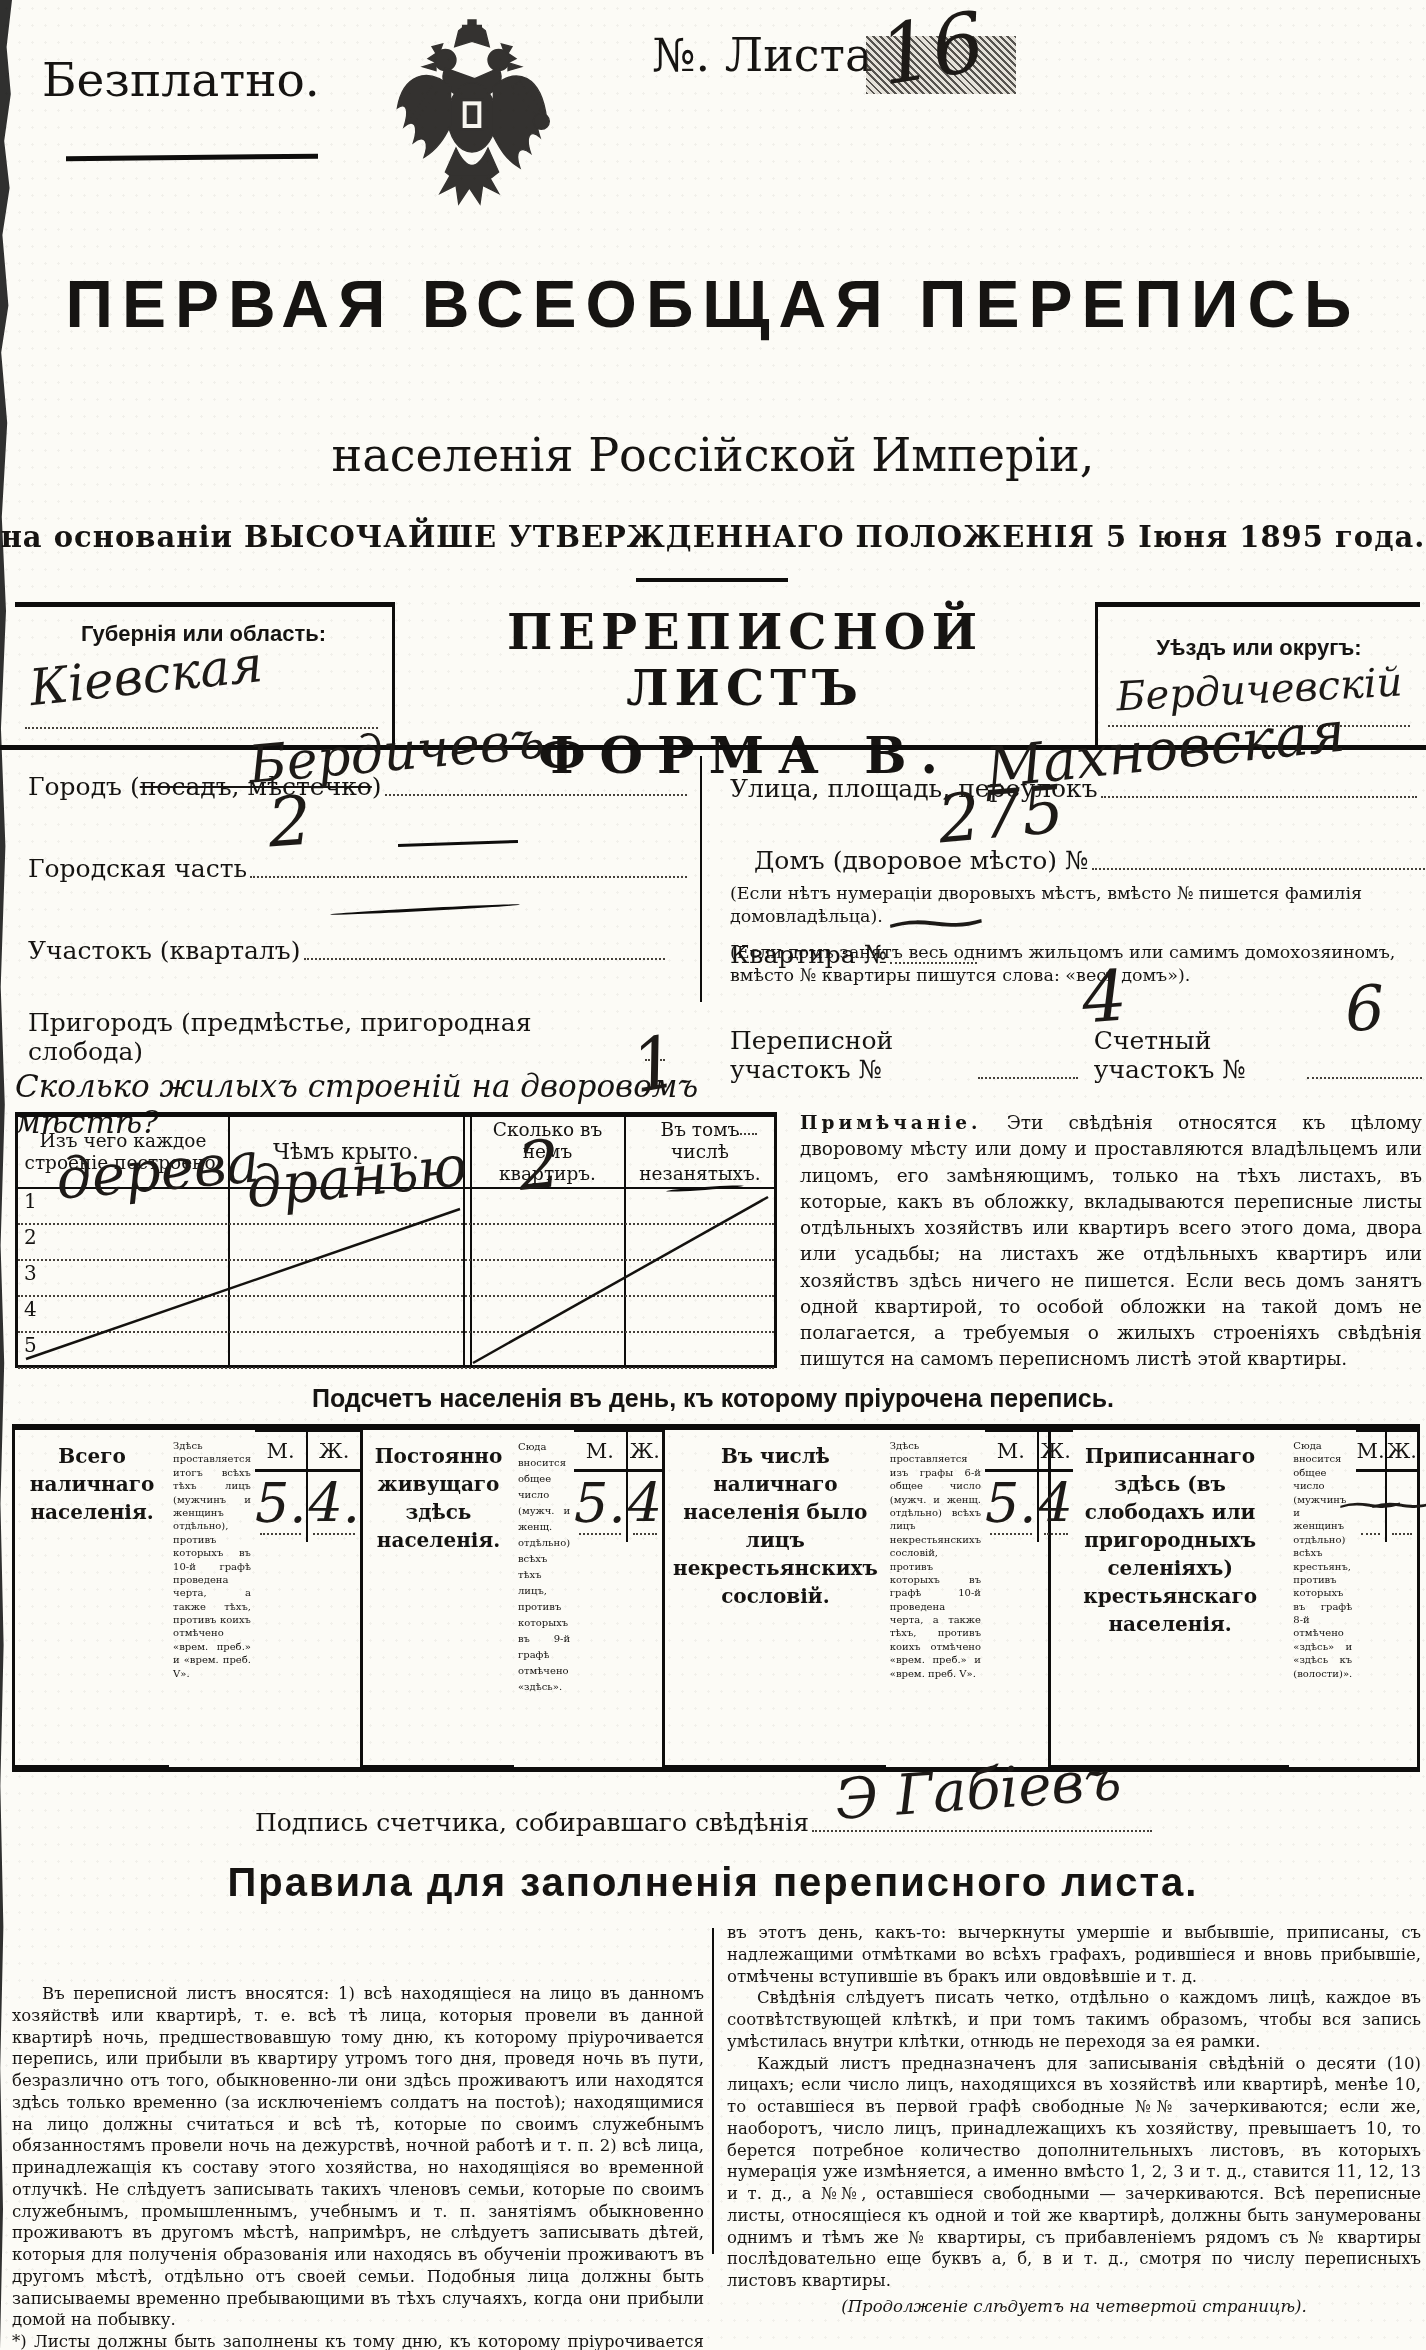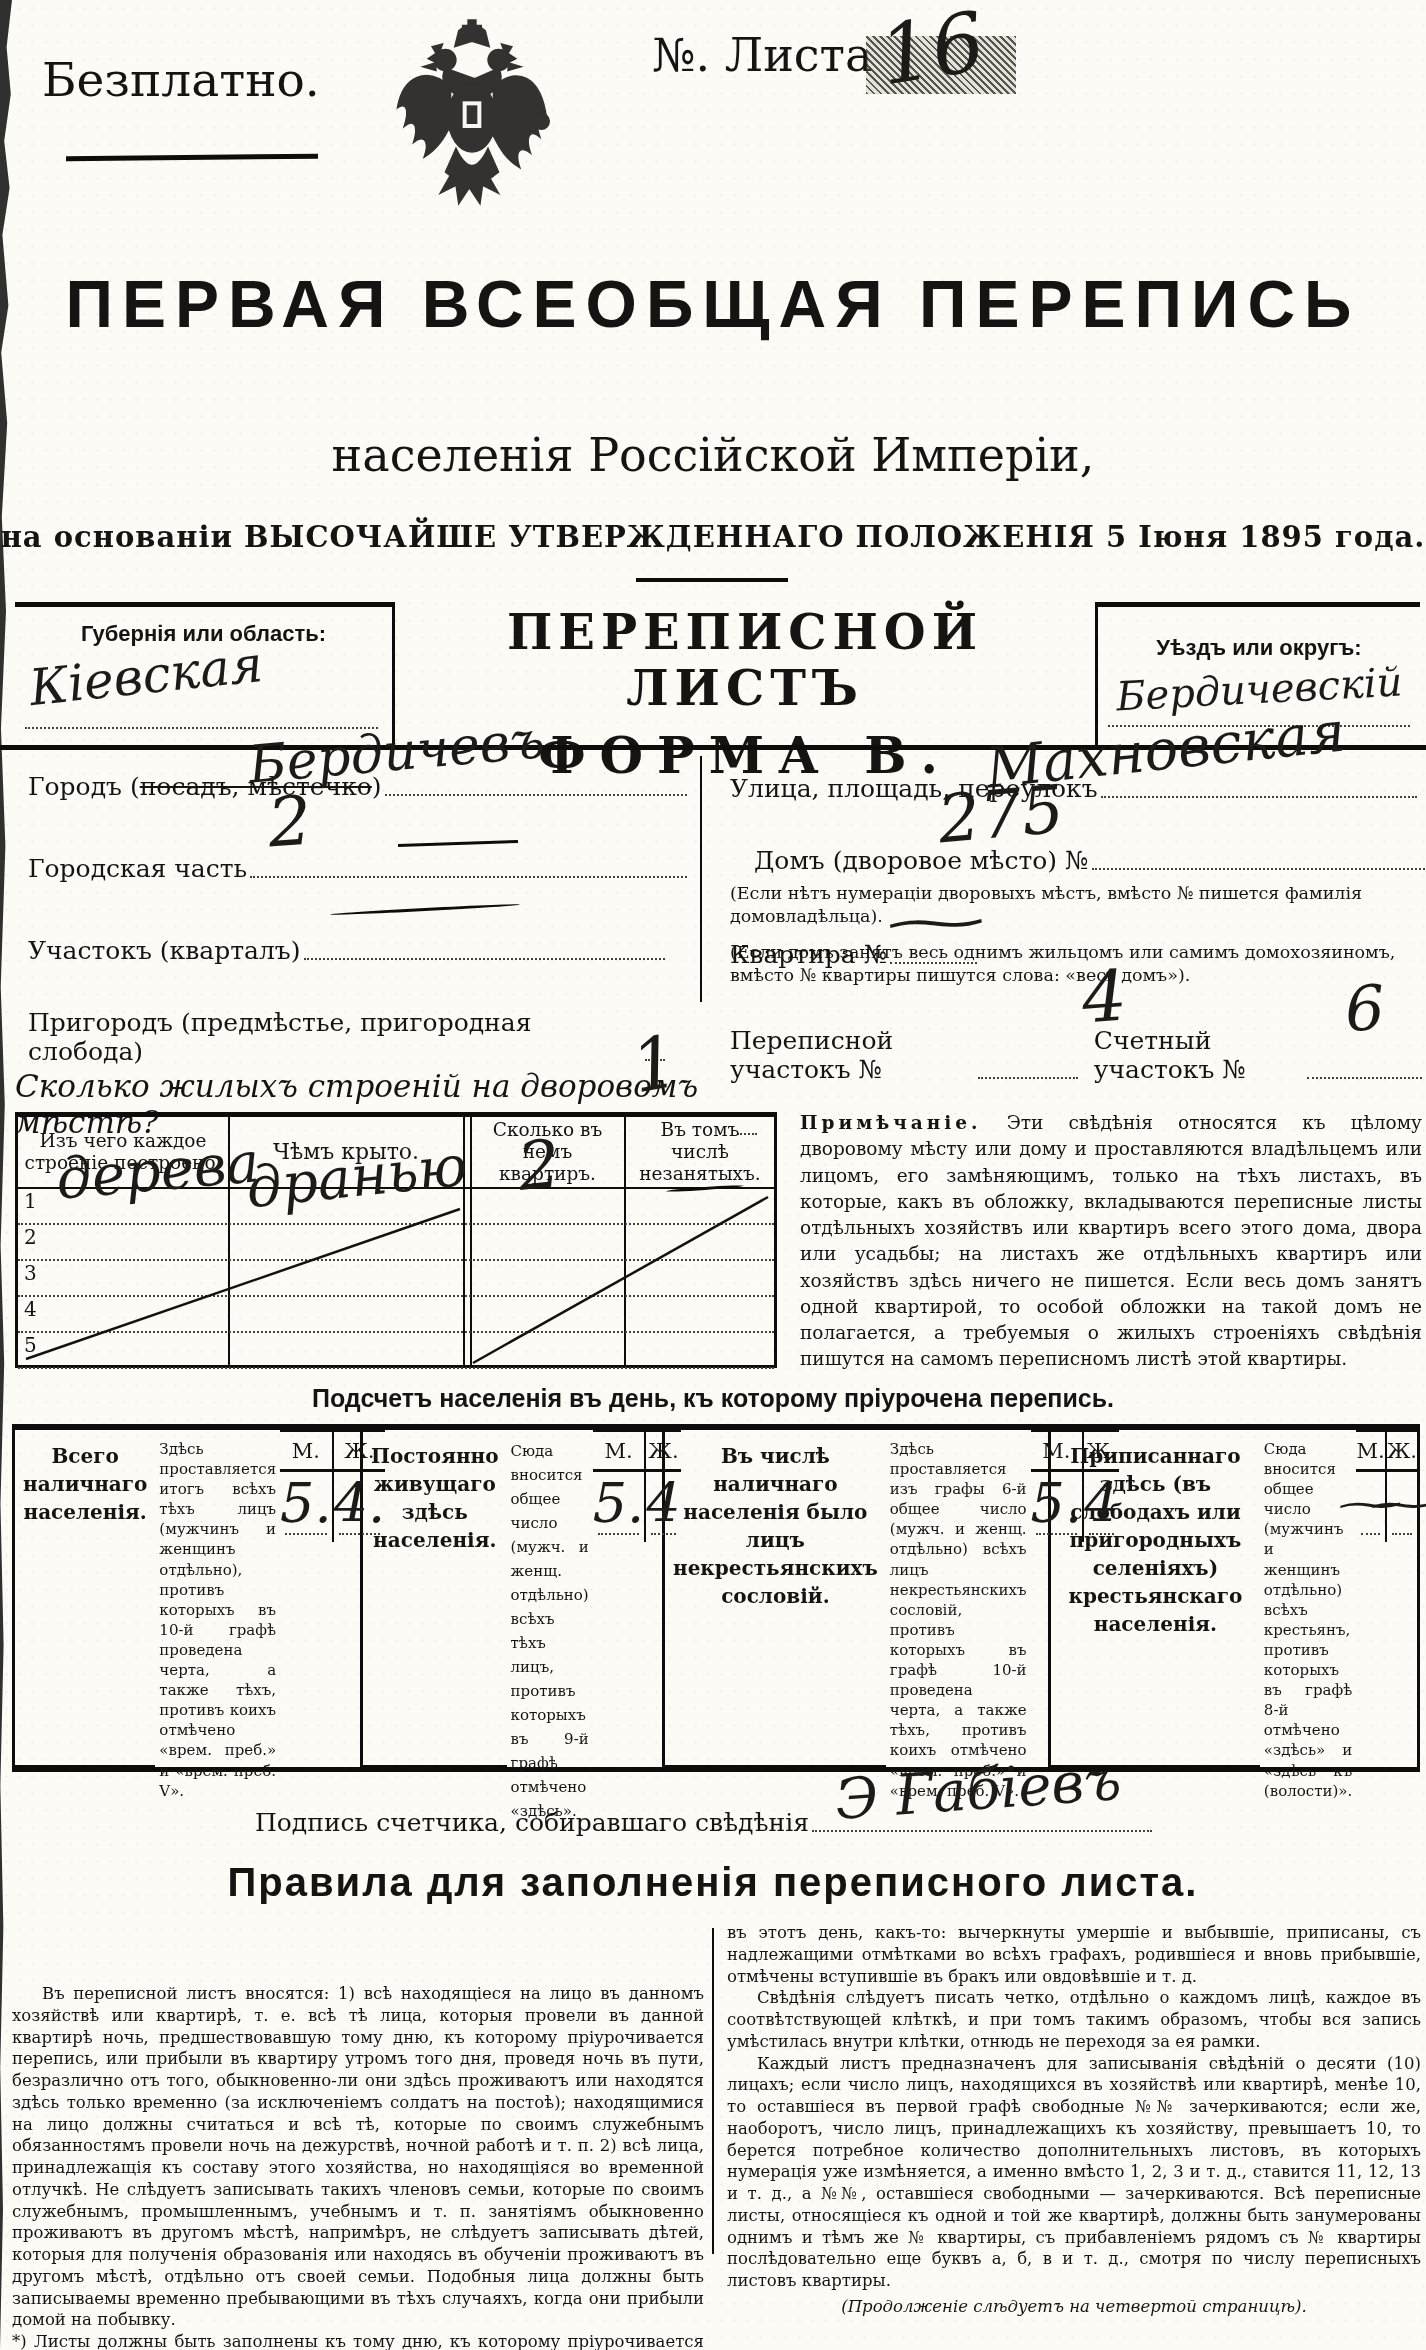--- a/index.html
+++ b/index.html
@@ -37,21 +37,21 @@
     text-align:center; font-size:18.5px; line-height:1.2; padding:2px 6px; }
   .btab .hrule { position:absolute; left:0; right:0; top:70px; height:2px; background:#0e0d0c; }
   .btab .drow { position:absolute; left:0; right:0; height:36px; border-bottom:2px dotted #45403a; }
   .btab .rnum { position:absolute; left:6px; font-size:20px; }
   
   .stab { display:flex; border:3px solid #0e0d0c; border-top-width:6px; border-bottom-width:5px; }
   .group { display:flex; flex-direction:row; border-right:3px solid #0e0d0c; }
   .group:last-child { border-right:none; }
   .g-title { padding:12px 8px 10px; border-bottom:2px solid #0e0d0c; text-align:center; font-weight:bold;
     font-size:20px; line-height:1.4; }
-  .g-desc { flex:1; padding:9px 4px 2px; font-size:15px; line-height:1.34; text-align:justify; }
+  .g-desc { flex:1; padding:9px 4px 2px; font-size:10px; line-height:1.34; text-align:justify; }
   .g-bottom { height:112px; border-top:2px solid #0e0d0c; display:flex; }
   .half { flex:1; display:flex; flex-direction:column; }
   .half.first { border-right:2px solid #0e0d0c; }
   .mf { height:40px; border-bottom:3px solid #0e0d0c; display:flex; align-items:center; justify-content:center; font-size:21px; }
   .val { flex:1; position:relative; display:flex; align-items:center; justify-content:center;
     font-size:54px; font-style:italic; padding-bottom:6px; }
   .val::after { content:""; position:absolute; left:5px; right:5px; bottom:7px; border-bottom:2px dotted #45403a; }
   .wavy { display:inline-block; transform:scaleX(2.8); font-size:34px; font-style:normal; }
   
   .rulecol { font-size:16.5px; line-height:1.32; text-align:justify; }

